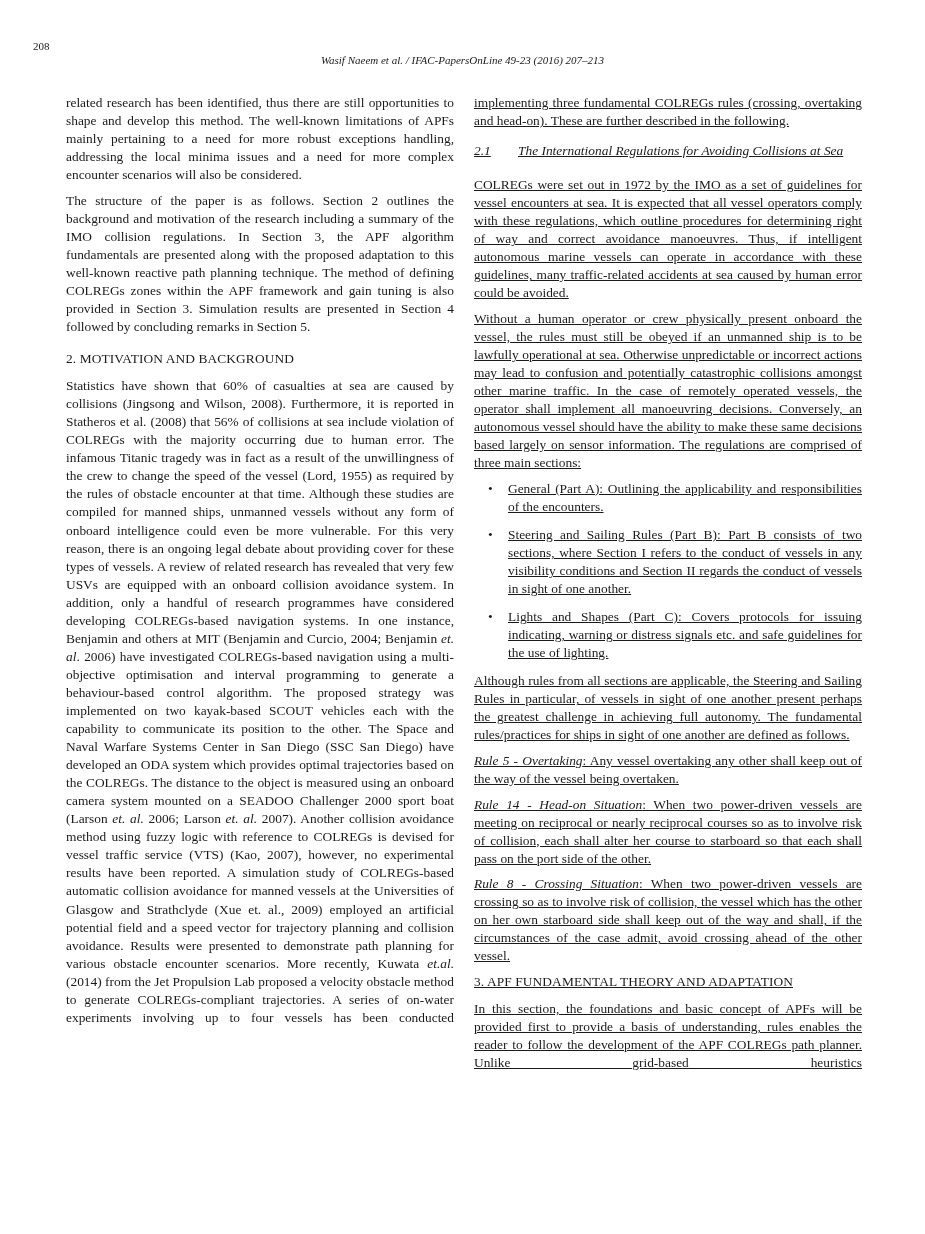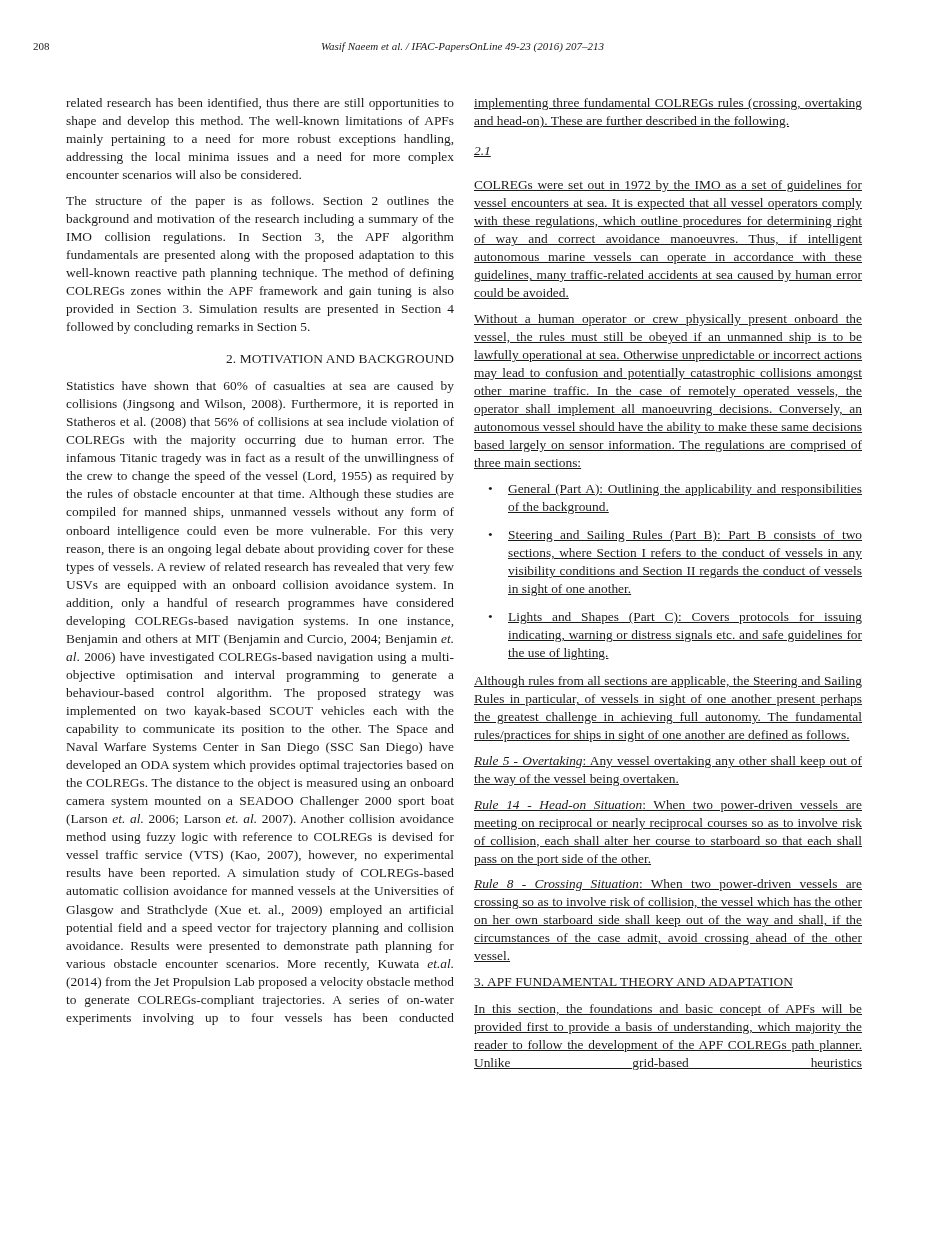--- a/index.html
+++ b/index.html
@@ -1,28 +1,28 @@
 <!DOCTYPE html>
 <html><head>
 <meta charset="utf-8">
 <style>
   html, body { margin: 0; padding: 0; background: #ffffff; }
   body { width: 925px; height: 1234px; position: relative; overflow: hidden;
          font-family: "Liberation Serif", "DejaVu Serif", serif; color: #1a1a1a; }
   .header { position: absolute; top: 40px; left: 0; width: 748px; height: 18px;
             font-size: 11px; }
   .page-num { position: absolute; left: 33px; top: 0; }
-  .running-head { position: absolute; left: 0; width: 925px; text-align: center; top: 0;
+  .running-head { position: absolute; left: 0; width: 925px; text-align: center; top: 14px;
                   font-style: italic; }
   .col { position: absolute; top: 94px; width: 388px; font-size: 13.4px; line-height: 18.05px; }
   .col-left { left: 66px; }
   .col-right { left: 474px; text-decoration: underline; }
   p { margin: 0 0 7.5px 0; text-align: justify; }
   .last-just { text-align-last: justify; }
-  h2 { font-weight: normal; font-size: 13.4px; margin: 14px 0 9px 0; text-align: right; letter-spacing: 0.1px; }
+  h2 { font-weight: normal; font-size: 13.4px; margin: 14px 0 9px 0; text-align: left; letter-spacing: 0.1px; }
   h2.left { text-align: left; margin: 2px 0 9px 0; }
   h3 { font-weight: normal; font-style: italic; font-size: 13.4px; margin: 12px 0 16px 0;
        display: flex; gap: 16px; }
   h3 .num { width: 28px; flex: none; }
   ul { list-style: none; margin: 2px 0 8px 0; padding: 0; }
   li { position: relative; padding-left: 34px; margin-bottom: 10px; text-align: justify; }
   li .bullet { position: absolute; left: 14px; top: 0; }
   i, .it { font-style: italic; }
 </style>
 </head>
@@ -37,27 +37,28 @@
   <p>related research has been identified, thus there are still opportunities to shape and develop this method. The well-known limitations of APFs mainly pertaining to a need for more robust exceptions handling, addressing the local minima issues and a need for more complex encounter scenarios will also be considered.</p>
   <p>The structure of the paper is as follows. Section 2 outlines the background and motivation of the research including a summary of the IMO collision regulations. In Section 3, the APF algorithm fundamentals are presented along with the proposed adaptation to this well-known reactive path planning technique. The method of defining COLREGs zones within the APF framework and gain tuning is also provided in Section 3. Simulation results are presented in Section 4 followed by concluding remarks in Section 5.</p>
   <h2>2. MOTIVATION AND BACKGROUND</h2>
   <p class="last-just"><span>Statistics have shown that 60% of casualties at sea are caused by collisions (Jingsong and Wilson, 2008). Furthermore, it is reported in Statheros et al. (2008) that 56% of collisions at sea include violation of COLREGs with the majority occurring due to human error. The infamous Titanic tragedy was in fact as a result of the unwillingness of the crew to change the speed of the vessel (Lord, 1955) as required by the rules of obstacle encounter at that time. Although these studies are compiled for manned ships, unmanned vessels without any form of onboard intelligence could even be more vulnerable. For this very reason, there is an ongoing legal debate about providing cover for these types of vessels. A review of related research has revealed that very few USVs are equipped with an onboard collision avoidance system. In addition, only a handful of research programmes have considered developing COLREGs-based navigation systems. In one instance, Benjamin and others at MIT (Benjamin and Curcio, 2004; Benjamin </span><i>et. al</i><span>. 2006) have investigated COLREGs-based navigation using a multi-objective optimisation and interval programming to generate a behaviour-based control algorithm. The proposed strategy was implemented on two kayak-based SCOUT vehicles each with the capability to communicate its position to the other. The Space and Naval Warfare Systems Center in San Diego (SSC San Diego) have developed an ODA system which provides optimal trajectories based on the COLREGs. The distance to the object is measured using an onboard camera system mounted on a SEADOO Challenger 2000 sport boat (Larson </span><i>et. al.</i><span> 2006; Larson </span><i>et. al.</i><span> 2007). Another collision avoidance method using fuzzy logic with reference to COLREGs is devised for vessel traffic service (VTS) (Kao, 2007), however, no experimental results have been reported. A simulation study of COLREGs-based automatic collision avoidance for manned vessels at the Universities of Glasgow and Strathclyde (Xue et. al., 2009) employed an artificial potential field and a speed vector for trajectory planning and collision avoidance. Results were presented to demonstrate path planning for various obstacle encounter scenarios. More recently, Kuwata </span><i>et.al.</i><span> (2014) from the Jet Propulsion Lab proposed a velocity obstacle method to generate COLREGs-compliant trajectories. A series of on-water experiments involving up to four vessels has been conducted</span></p>
 </div>
 
 <div class="col col-right">
   <p>implementing three fundamental COLREGs rules (crossing, overtaking and head-on). These are further described in the following.</p>
   <h3>
     <span class="num">2.1</span>
+    <span>The International Regulations for Avoiding Collisions at Sea</span>
   </h3>
   <p>COLREGs were set out in 1972 by the IMO as a set of guidelines for vessel encounters at sea. It is expected that all vessel operators comply with these regulations, which outline procedures for determining right of way and correct avoidance manoeuvres. Thus, if intelligent autonomous marine vessels can operate in accordance with these guidelines, many traffic-related accidents at sea caused by human error could be avoided.</p>
   <p>Without a human operator or crew physically present onboard the vessel, the rules must still be obeyed if an unmanned ship is to be lawfully operational at sea. Otherwise unpredictable or incorrect actions may lead to confusion and potentially catastrophic collisions amongst other marine traffic. In the case of remotely operated vessels, the operator shall implement all manoeuvring decisions. Conversely, an autonomous vessel should have the ability to make these same decisions based largely on sensor information. The regulations are comprised of three main sections:</p>
   <ul>
-    <li><span class="bullet">•</span><span>General (Part A): Outlining the applicability and responsibilities of the background.</span></li>
+    <li><span class="bullet">•</span><span>General (Part A): Outlining the applicability and responsibilities of the encounters.</span></li>
     <li><span class="bullet">•</span><span>Steering and Sailing Rules (Part B): Part B consists of two sections, where Section I refers to the conduct of vessels in any visibility conditions and Section II regards the conduct of vessels in sight of one another.</span></li>
     <li><span class="bullet">•</span><span>Lights and Shapes (Part C): Covers protocols for issuing indicating, warning or distress signals etc. and safe guidelines for the use of lighting.</span></li>
   </ul>
   <p>Although rules from all sections are applicable, the Steering and Sailing Rules in particular, of vessels in sight of one another present perhaps the greatest challenge in achieving full autonomy. The fundamental rules/practices for ships in sight of one another are defined as follows.</p>
   <p><i>Rule 5 - Overtaking</i><span>: Any vessel overtaking any other shall keep out of the way of the vessel being overtaken.</span></p>
   <p><i>Rule 14 - Head-on Situation</i><span>: When two power-driven vessels are meeting on reciprocal or nearly reciprocal courses so as to involve risk of collision, each shall alter her course to starboard so that each shall pass on the port side of the other.</span></p>
   <p><i>Rule 8 - Crossing Situation</i><span>: When two power-driven vessels are crossing so as to involve risk of collision, the vessel which has the other on her own starboard side shall keep out of the way and shall, if the circumstances of the case admit, avoid crossing ahead of the other vessel.</span></p>
   <h2 class="left">3. APF FUNDAMENTAL THEORY AND ADAPTATION</h2>
-  <p class="last-just">In this section, the foundations and basic concept of APFs will be provided first to provide a basis of understanding, which majority the reader to follow the development of the APF COLREGs path planner. Unlike grid-based heuristics</p>
+  <p class="last-just">In this section, the foundations and basic concept of APFs will be provided first to provide a basis of understanding, rules enables the reader to follow the development of the APF COLREGs path planner. Unlike grid-based heuristics</p>
 </div>
 
 </body></html>

